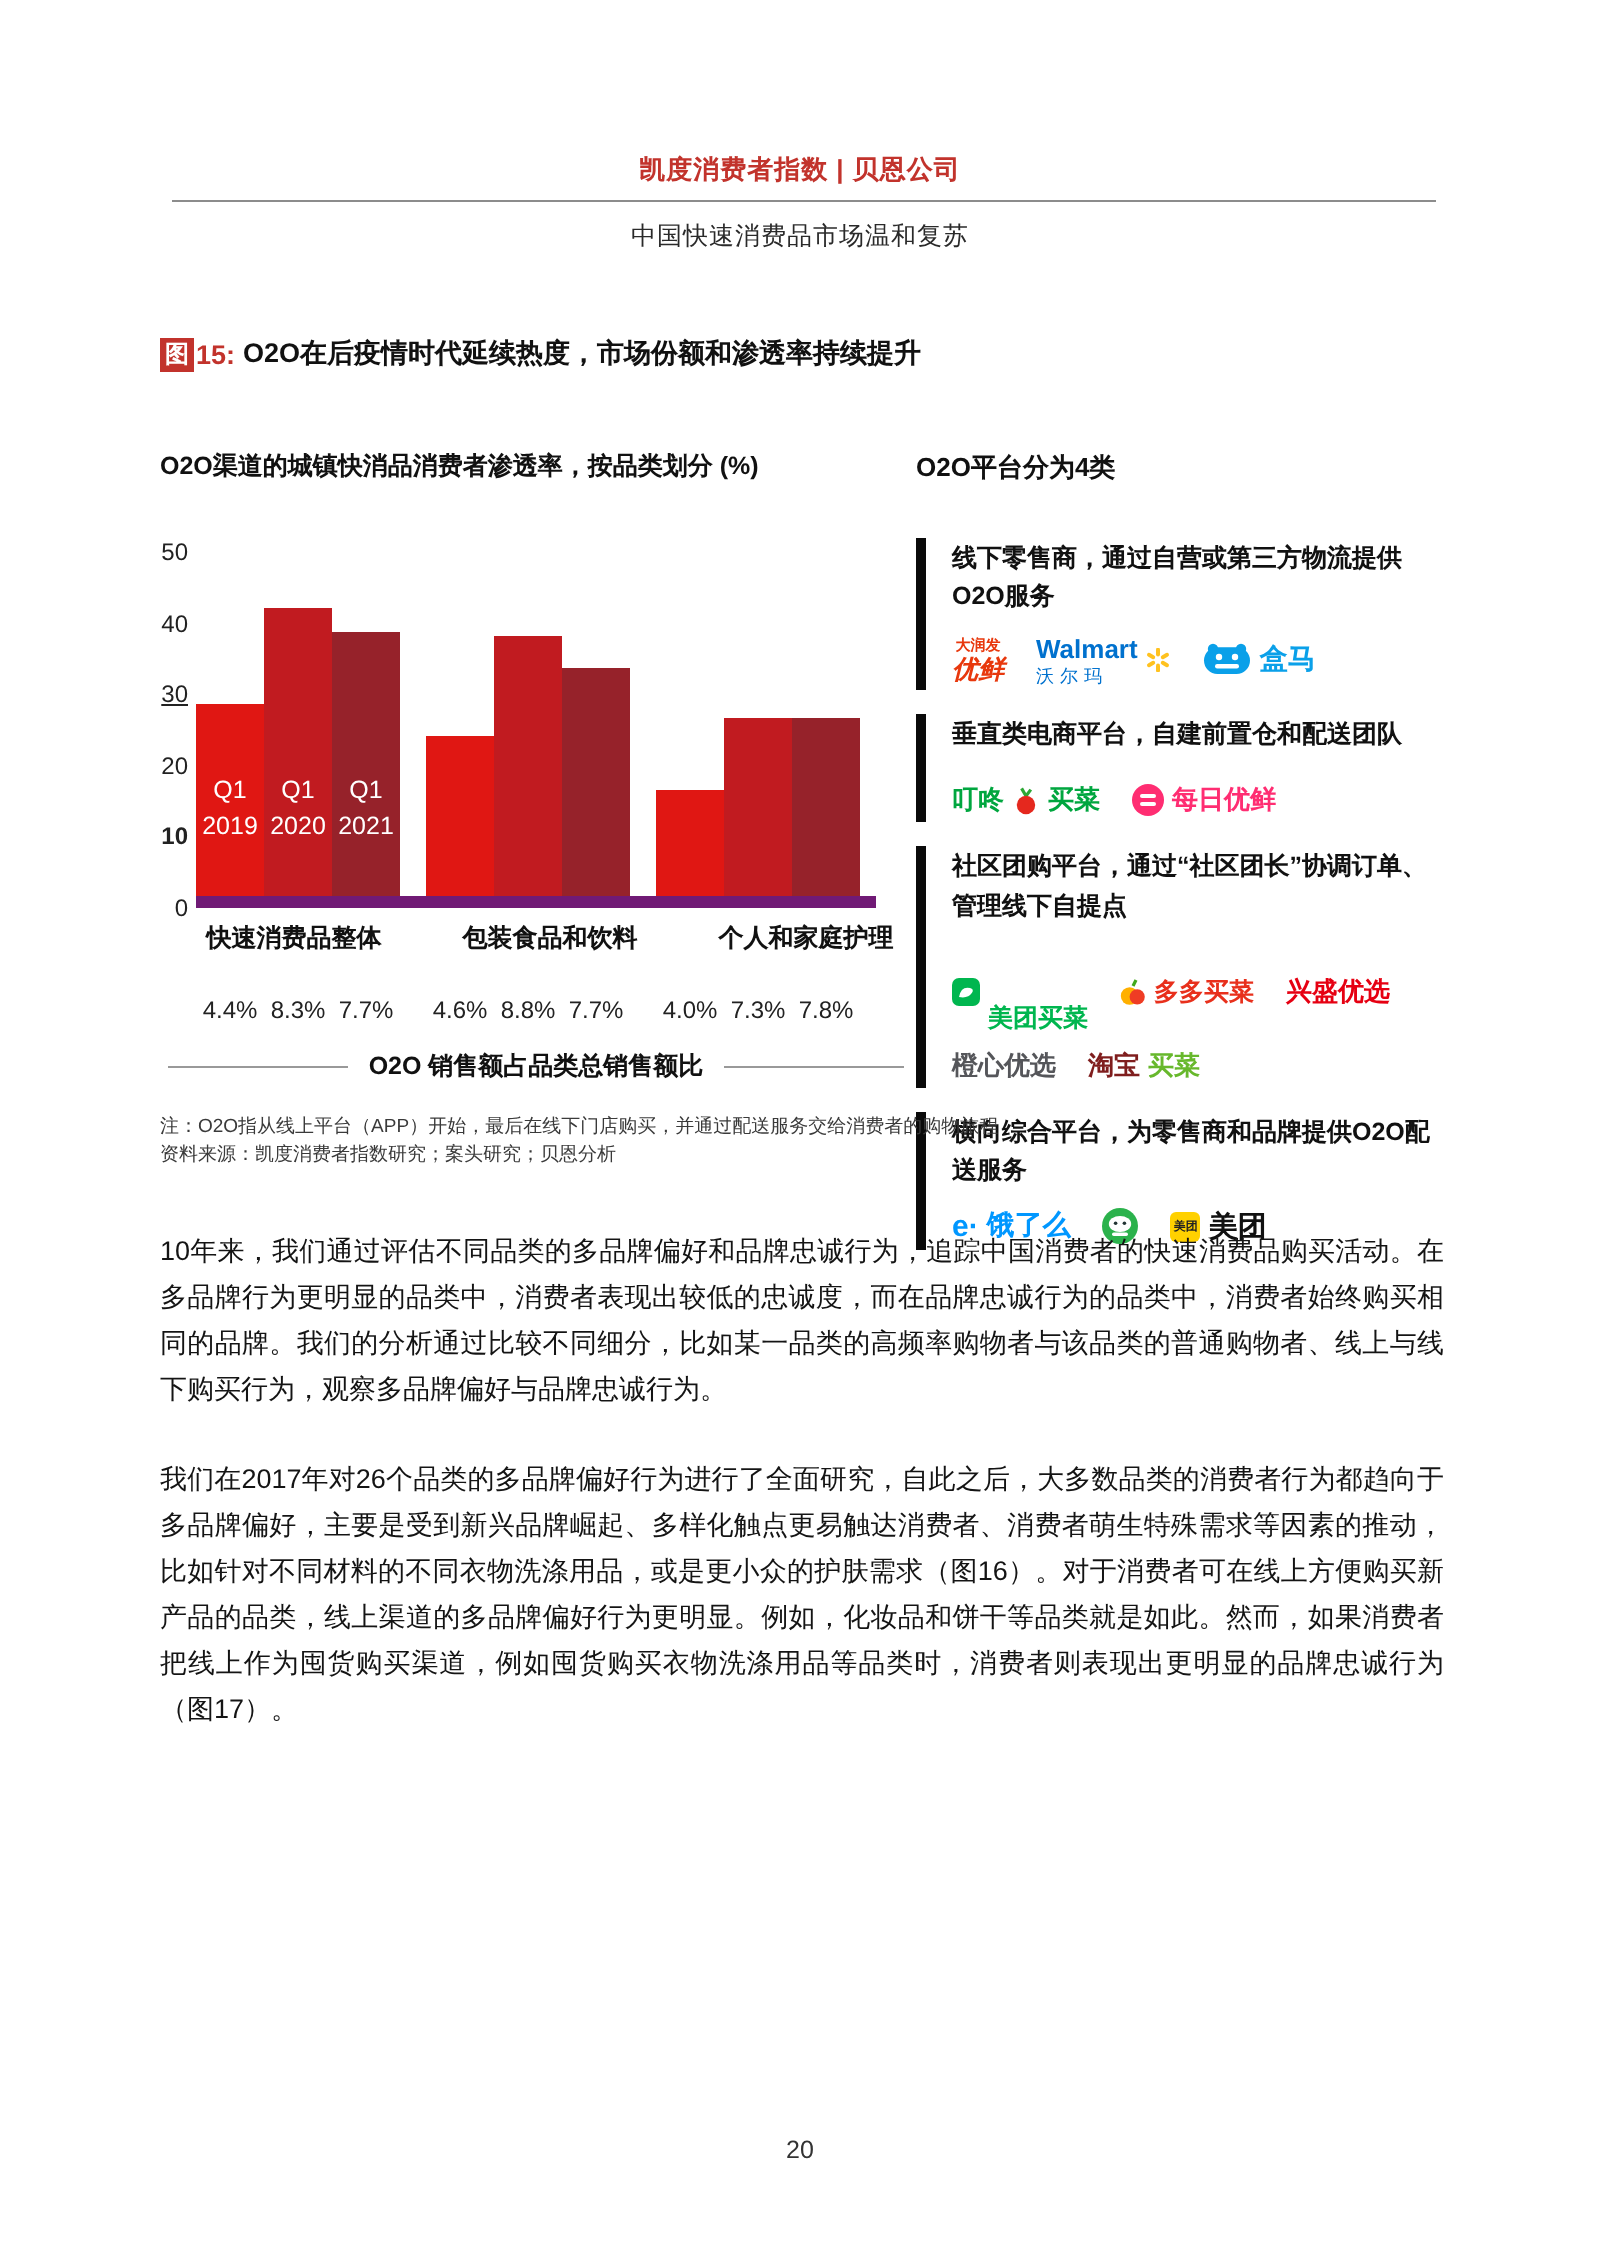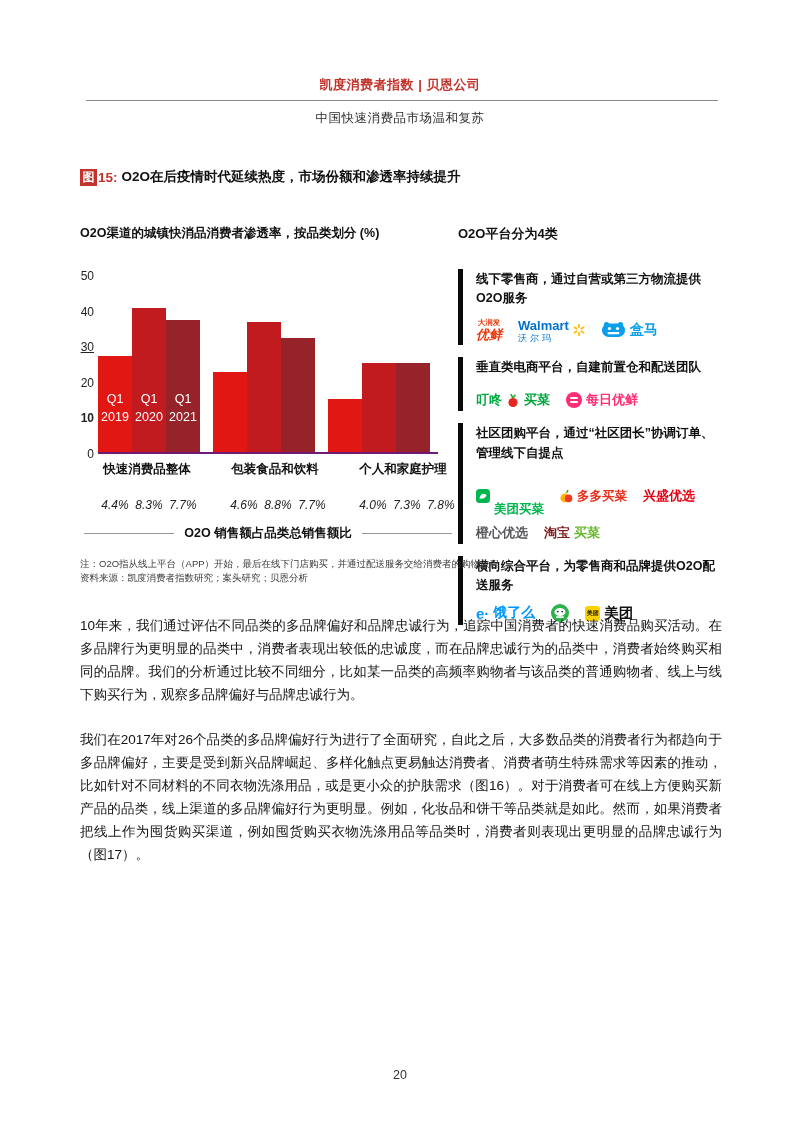--- a/index.html
+++ b/index.html
@@ -20,28 +20,28 @@
     background:#c2332c; color:#fff; font-size:12px; font-weight:bold; }
   .fig-num { color:#c2332c; font-size:13.5px; font-weight:bold; margin:0 4px 0 1px; }
   .fig-title { font-size:13.5px; font-weight:bold; color:#111; }
   
   .chart-col { position:absolute; top:225px; left:80px; width:372px; }
   .chart-title { font-size:12.5px; font-weight:bold; color:#111; }
   .chart-area { display:flex; margin-top:34px; }
   .y-axis { position:relative; width:18px; height:178px; flex:none; }
   .y-tick { position:absolute; right:4px; transform:translateY(50%); font-size:12px; color:#222; }
   .plot { position:relative; display:flex; align-items:flex-end; gap:13px;
-    height:178px; border-bottom:2px solid #701a75; padding-right:8px; }
+    height:178px; border-bottom:6px solid #701a75; padding-right:8px; }
   .bar-group { display:flex; align-items:flex-end; }
   .bar { width:34px; position:relative; }
   .bar-label { position:absolute; bottom:26px; left:0; width:100%; text-align:center;
     color:#fff; font-size:12.5px; line-height:1.45; }
   .cat-row { display:flex; gap:30px; margin-left:18px; margin-top:7px; }
   .cat-label { width:102px; text-align:center; font-size:12.5px; font-weight:600; color:#111; }
-  .pct-row { display:flex; gap:27px; margin-left:18px; margin-top:20px;font-style:italic; }
+  .pct-row { display:flex; gap:13px; margin-left:18px; margin-top:20px; }
   .pct-group { display:flex; }
   .pct-val { width:34px; text-align:center; font-size:12px; color:#222; }
   .axis-footer { display:flex; align-items:center; margin-top:13px; margin-left:4px; }
   .fline { flex:1; height:0; border-top:1.5px solid #999; }
   .ftext { font-size:12.5px; font-weight:bold; color:#111; padding:0 10px; white-space:nowrap; }
   
   .platform-col { position:absolute; top:225px; left:458px; width:264px; }
   .platform-title { font-size:13px; font-weight:bold; color:#111; }
   .platform-item { display:flex; margin-top:12px; }
   .platform-item.first { margin-top:26px; }

